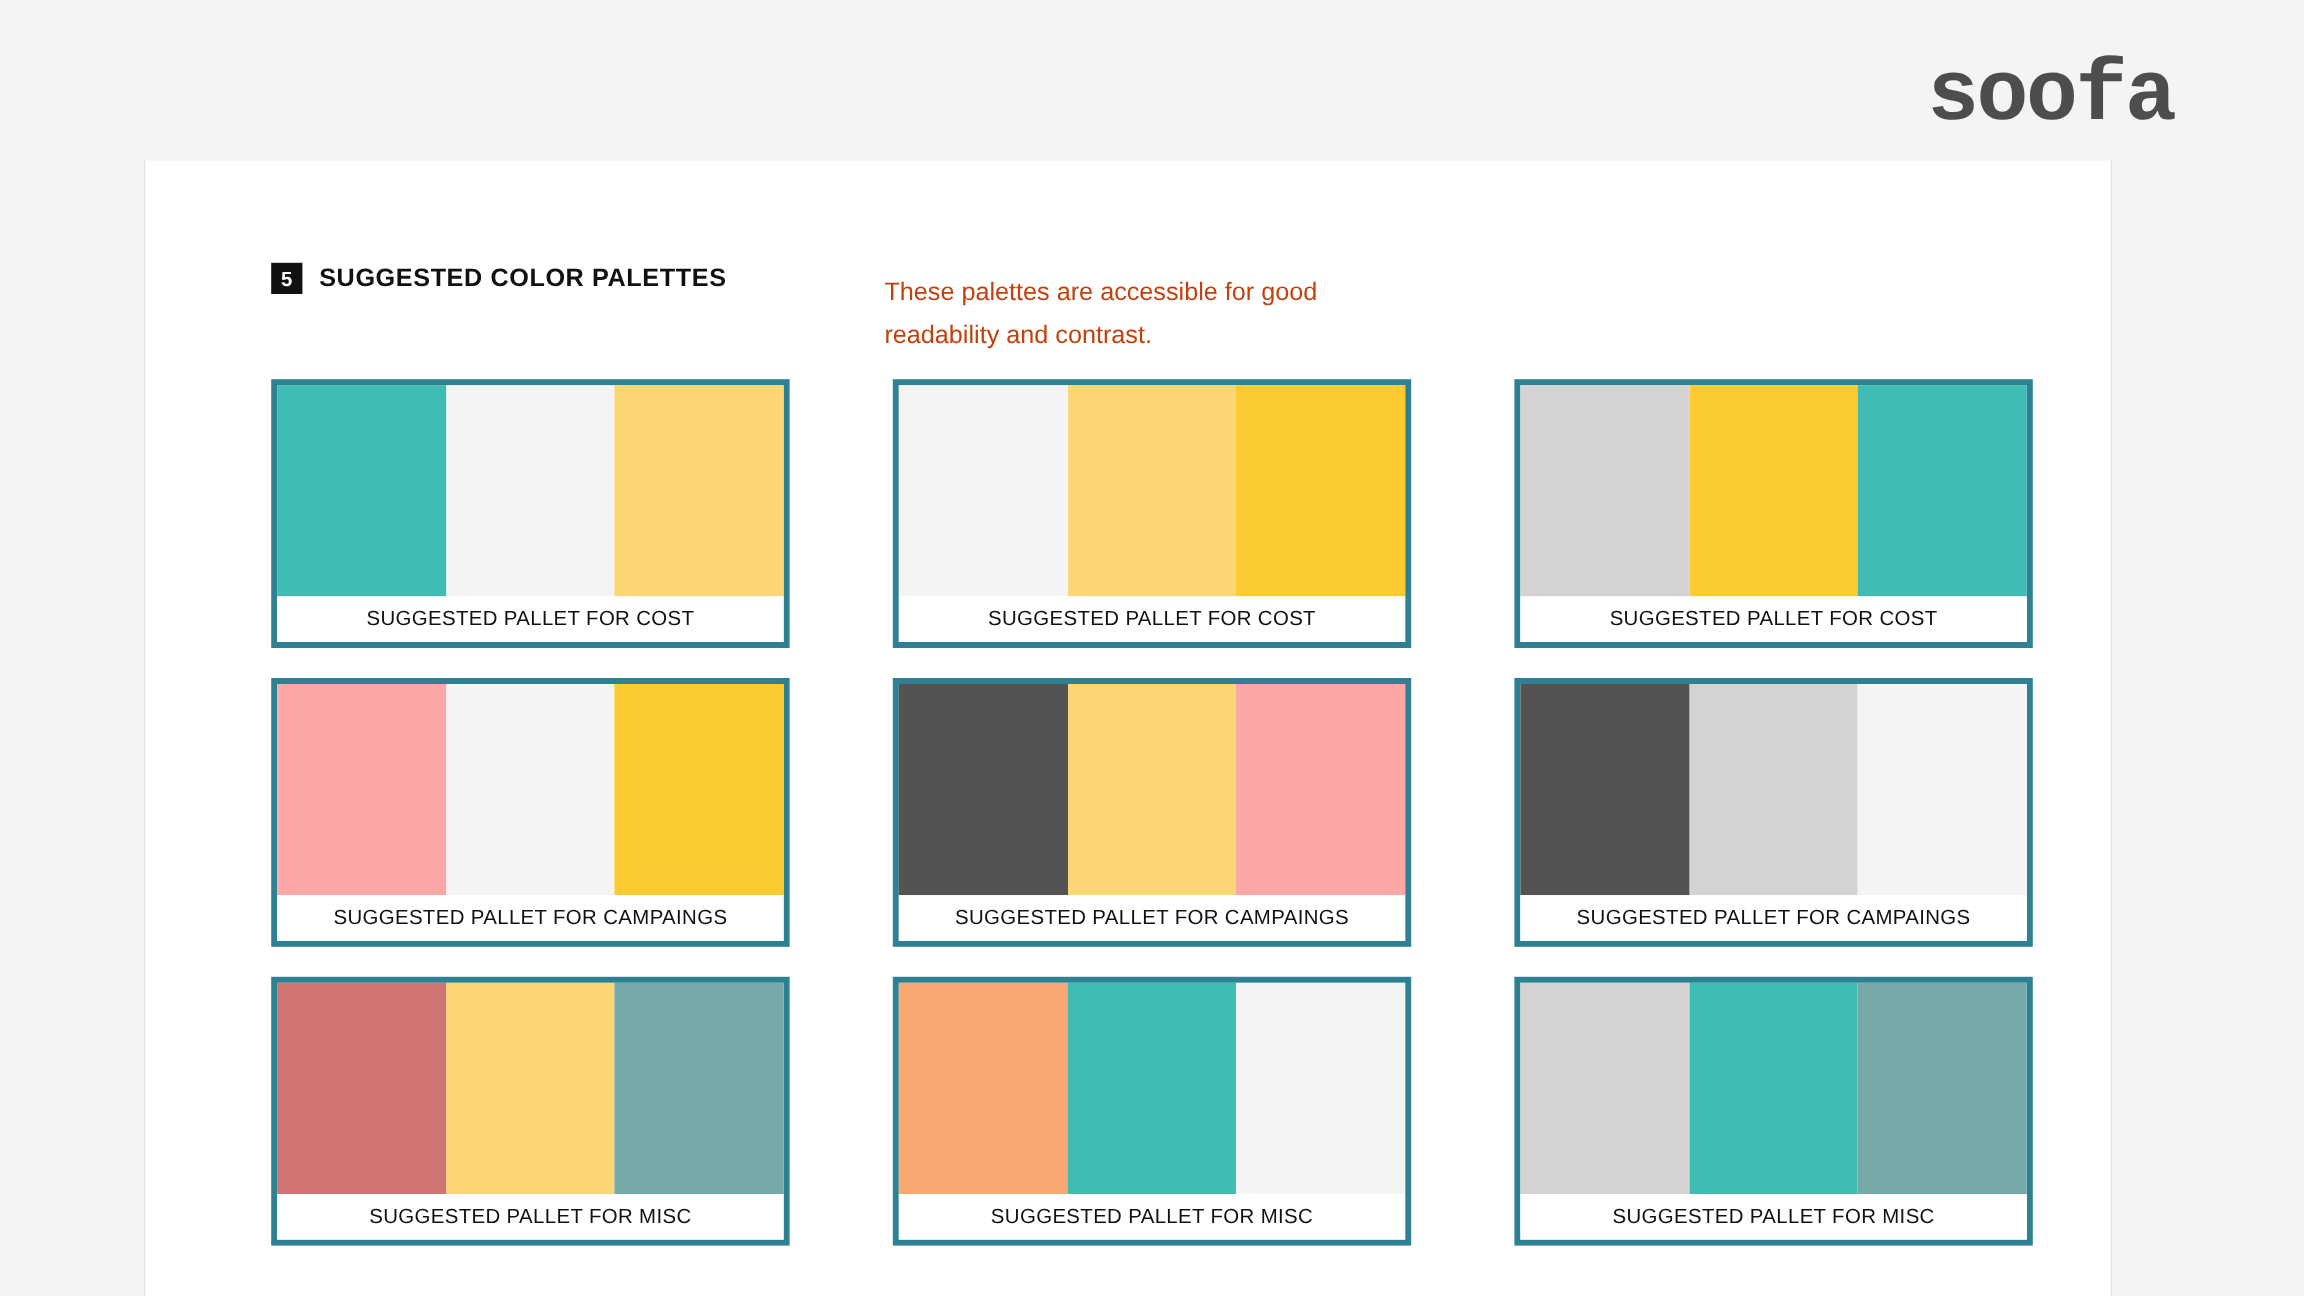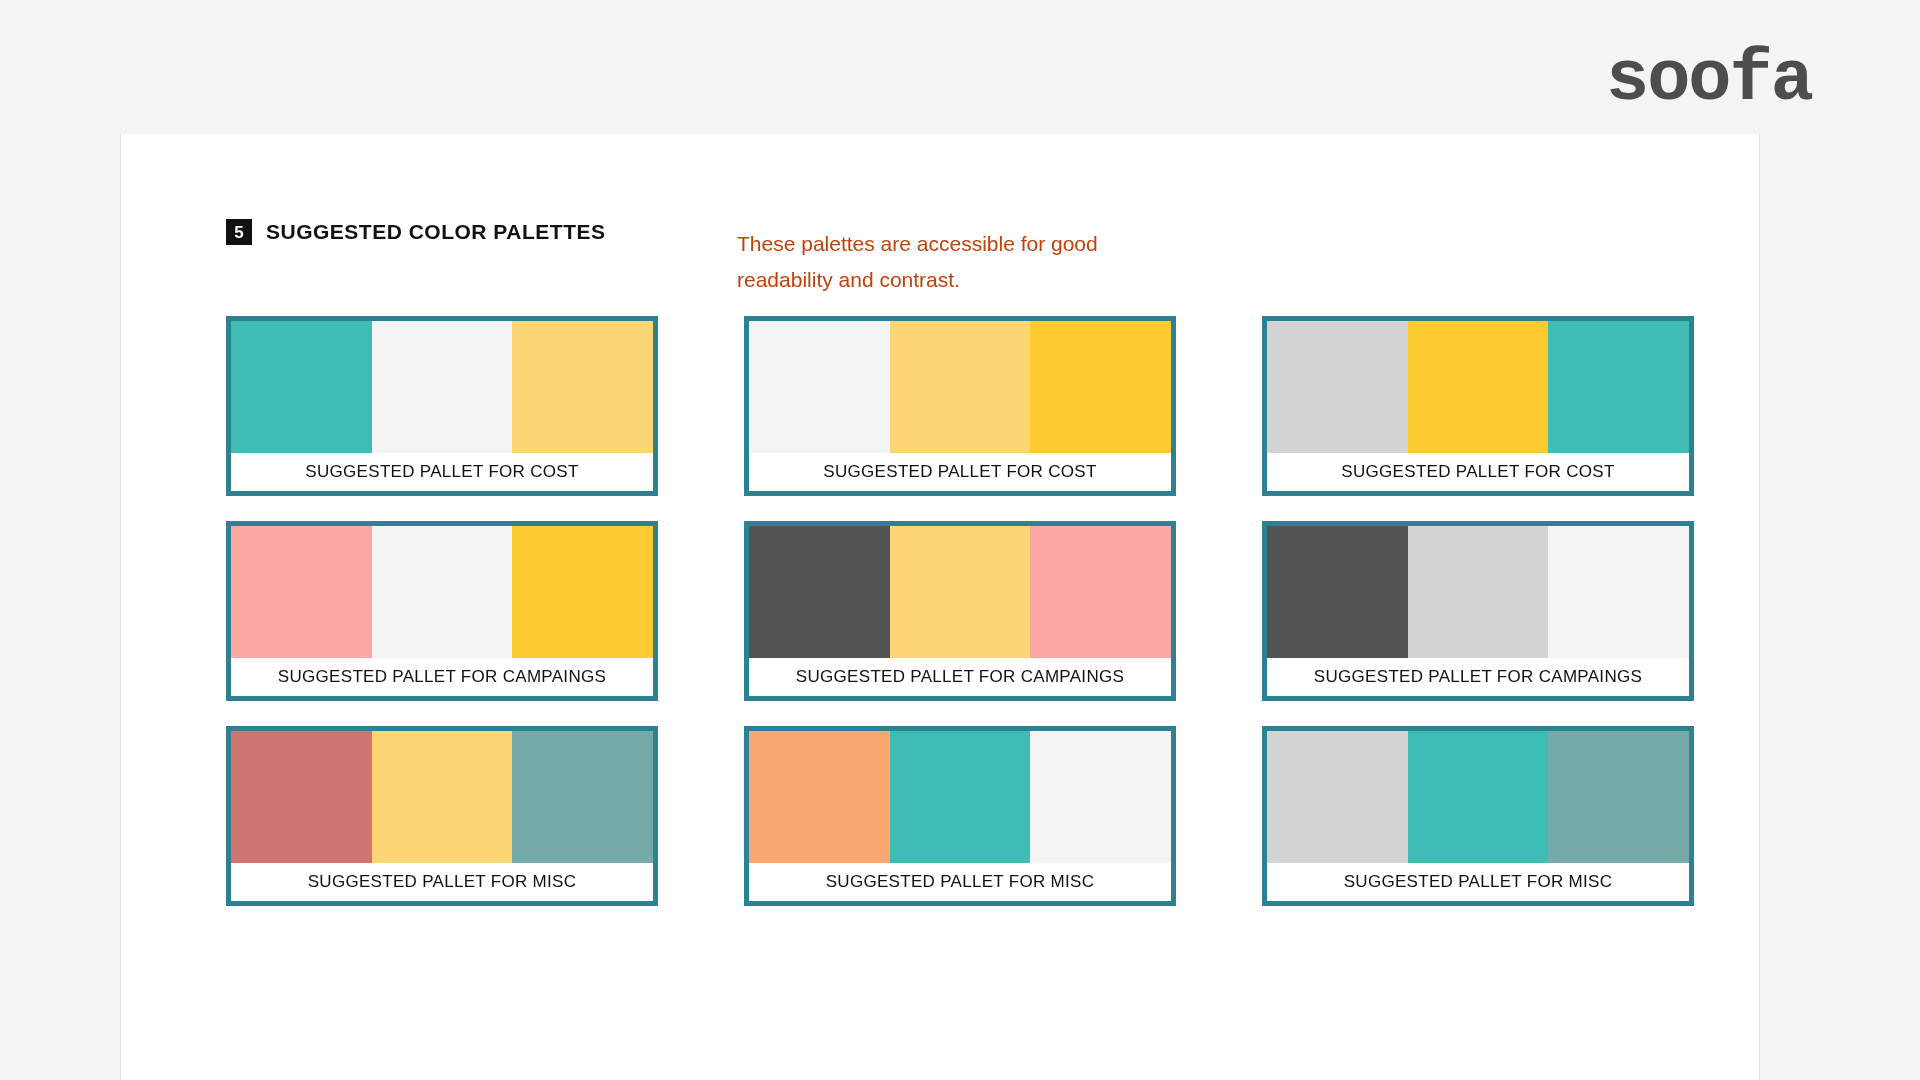--- a/index.html
+++ b/index.html
@@ -114,21 +114,21 @@
     top: 182px;
     width: 1475px;
     display: grid;
     grid-template-columns: repeat(3, 432px);
     grid-column-gap: 86px;
     grid-row-gap: 25px;
   }
 
   .palette-card {
     width: 432px;
-    height: 180px;
+    height: 224px;
     border: 5px solid #2d8193;
     background: #ffffff;
     display: flex;
     flex-direction: column;
   }
 
   .swatch-row {
     flex: 1 1 auto;
     display: flex;
     min-height: 0;

